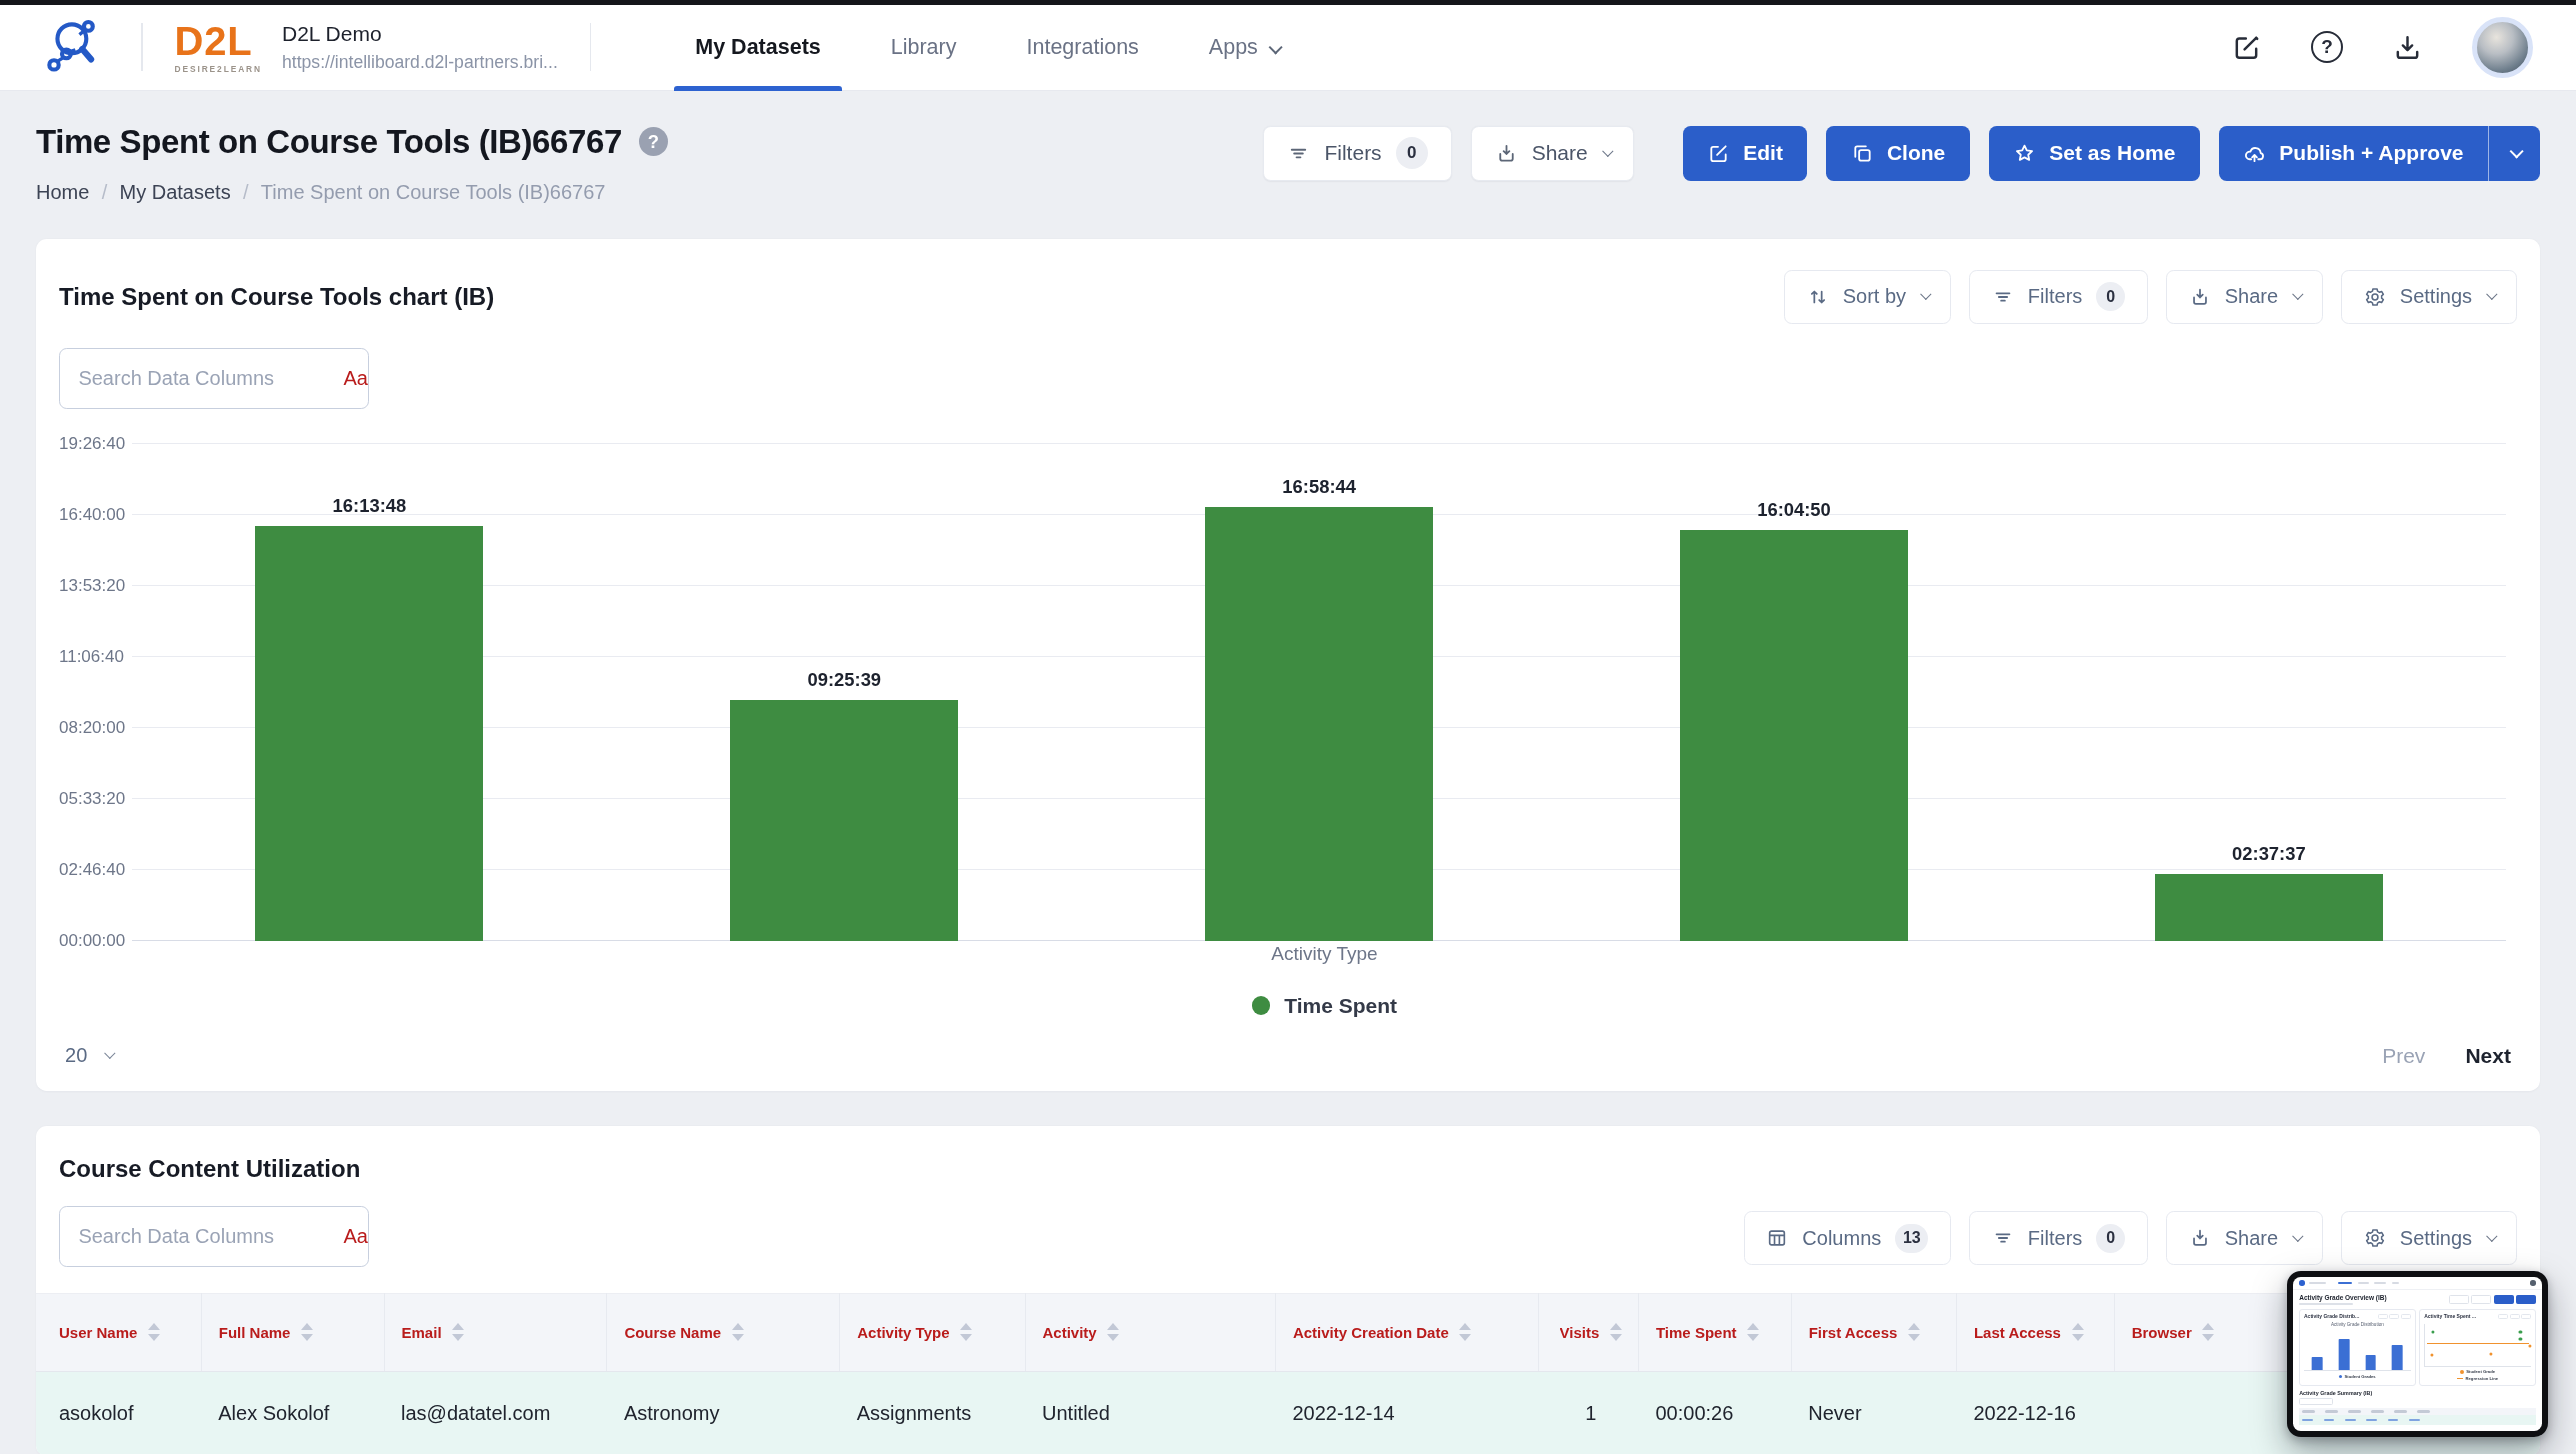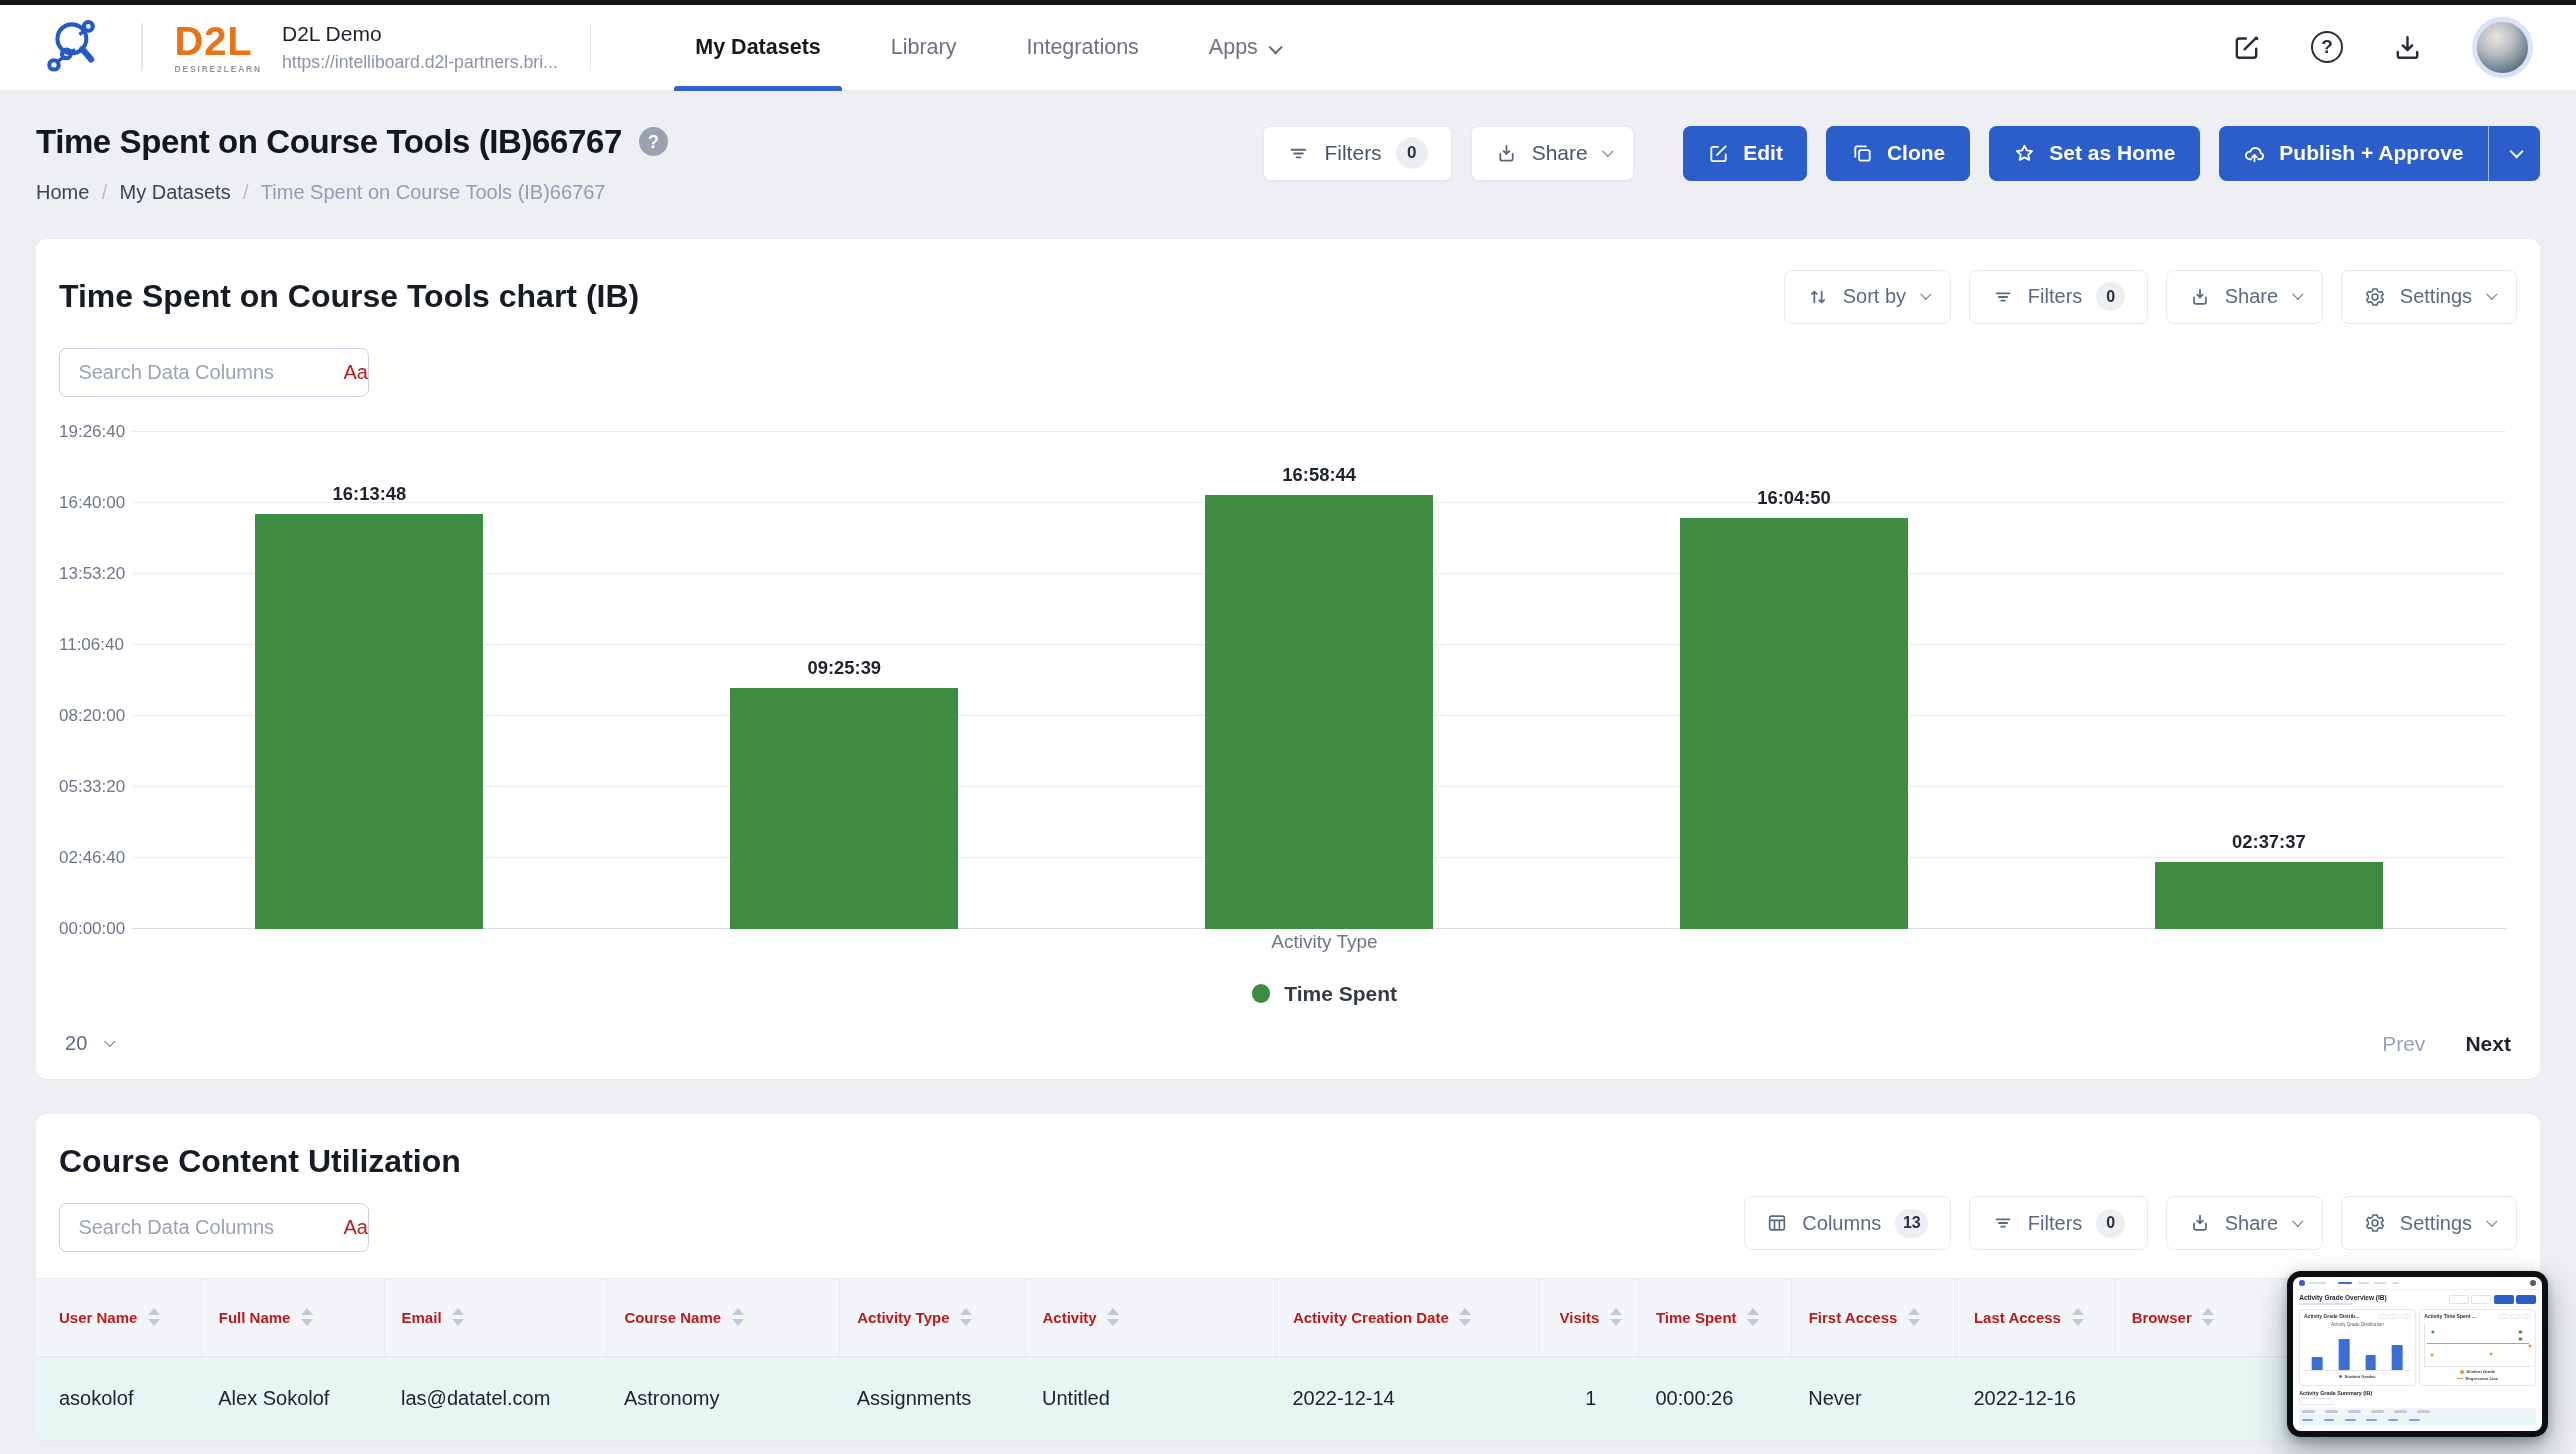--- a/index.html
+++ b/index.html
@@ -88,32 +88,32 @@
   }
   .gap-lg { width:10.7px; }
 
   
   .card {
     background:#fff; border-radius:10.7px; margin-top:35px;
     box-shadow:0 0.8px 2.3px rgba(20,24,40,.04);
   }
   .chart-card { padding:31px 23px 23px; }
   .card-head { display:flex; justify-content:space-between; align-items:center; }
-  .card-title { font-size:32px; font-weight:700; color:#171b25; }
+  .card-title { font-size:24px; font-weight:700; color:#171b25; }
   .toolbar { display:flex; gap:18.4px; }
   .tb-btn {
     height:54px; padding:0 21.5px; border-radius:7.7px; border:0.8px solid #e6e9f0; background:#fff;
     color:#5a6a84; font-size:20px; display:flex; align-items:center; gap:14px; cursor:pointer;
   }
   .tb-btn svg { width:22px; height:22px; }
   .tb-btn .caret { width:8.4px; height:8.4px; border-width:1.9px; border-color:#6b7587; }
   .tb-btn .count-badge { min-width:29px; height:29px; font-size:16px; }
 
   .search-box {
-    margin-top:24.5px; width:310px; height:49px; border:0.8px solid #c7cfde; border-radius:7.7px;
+    margin-top:24.5px; width:310px; height:61px; border:0.8px solid #c7cfde; border-radius:7.7px;
     display:flex; align-items:center; padding:0 18.4px; background:#fff;
   }
   .search-input {
     flex:1; border:none; outline:none; font-size:20px; color:#2b3140;
     font-family:"Liberation Sans","DejaVu Sans",sans-serif;
   }
   .search-input::placeholder { color:#9aa3b5; }
   .search-case { font-size:20px; color:#b91c1c; }
 
   

